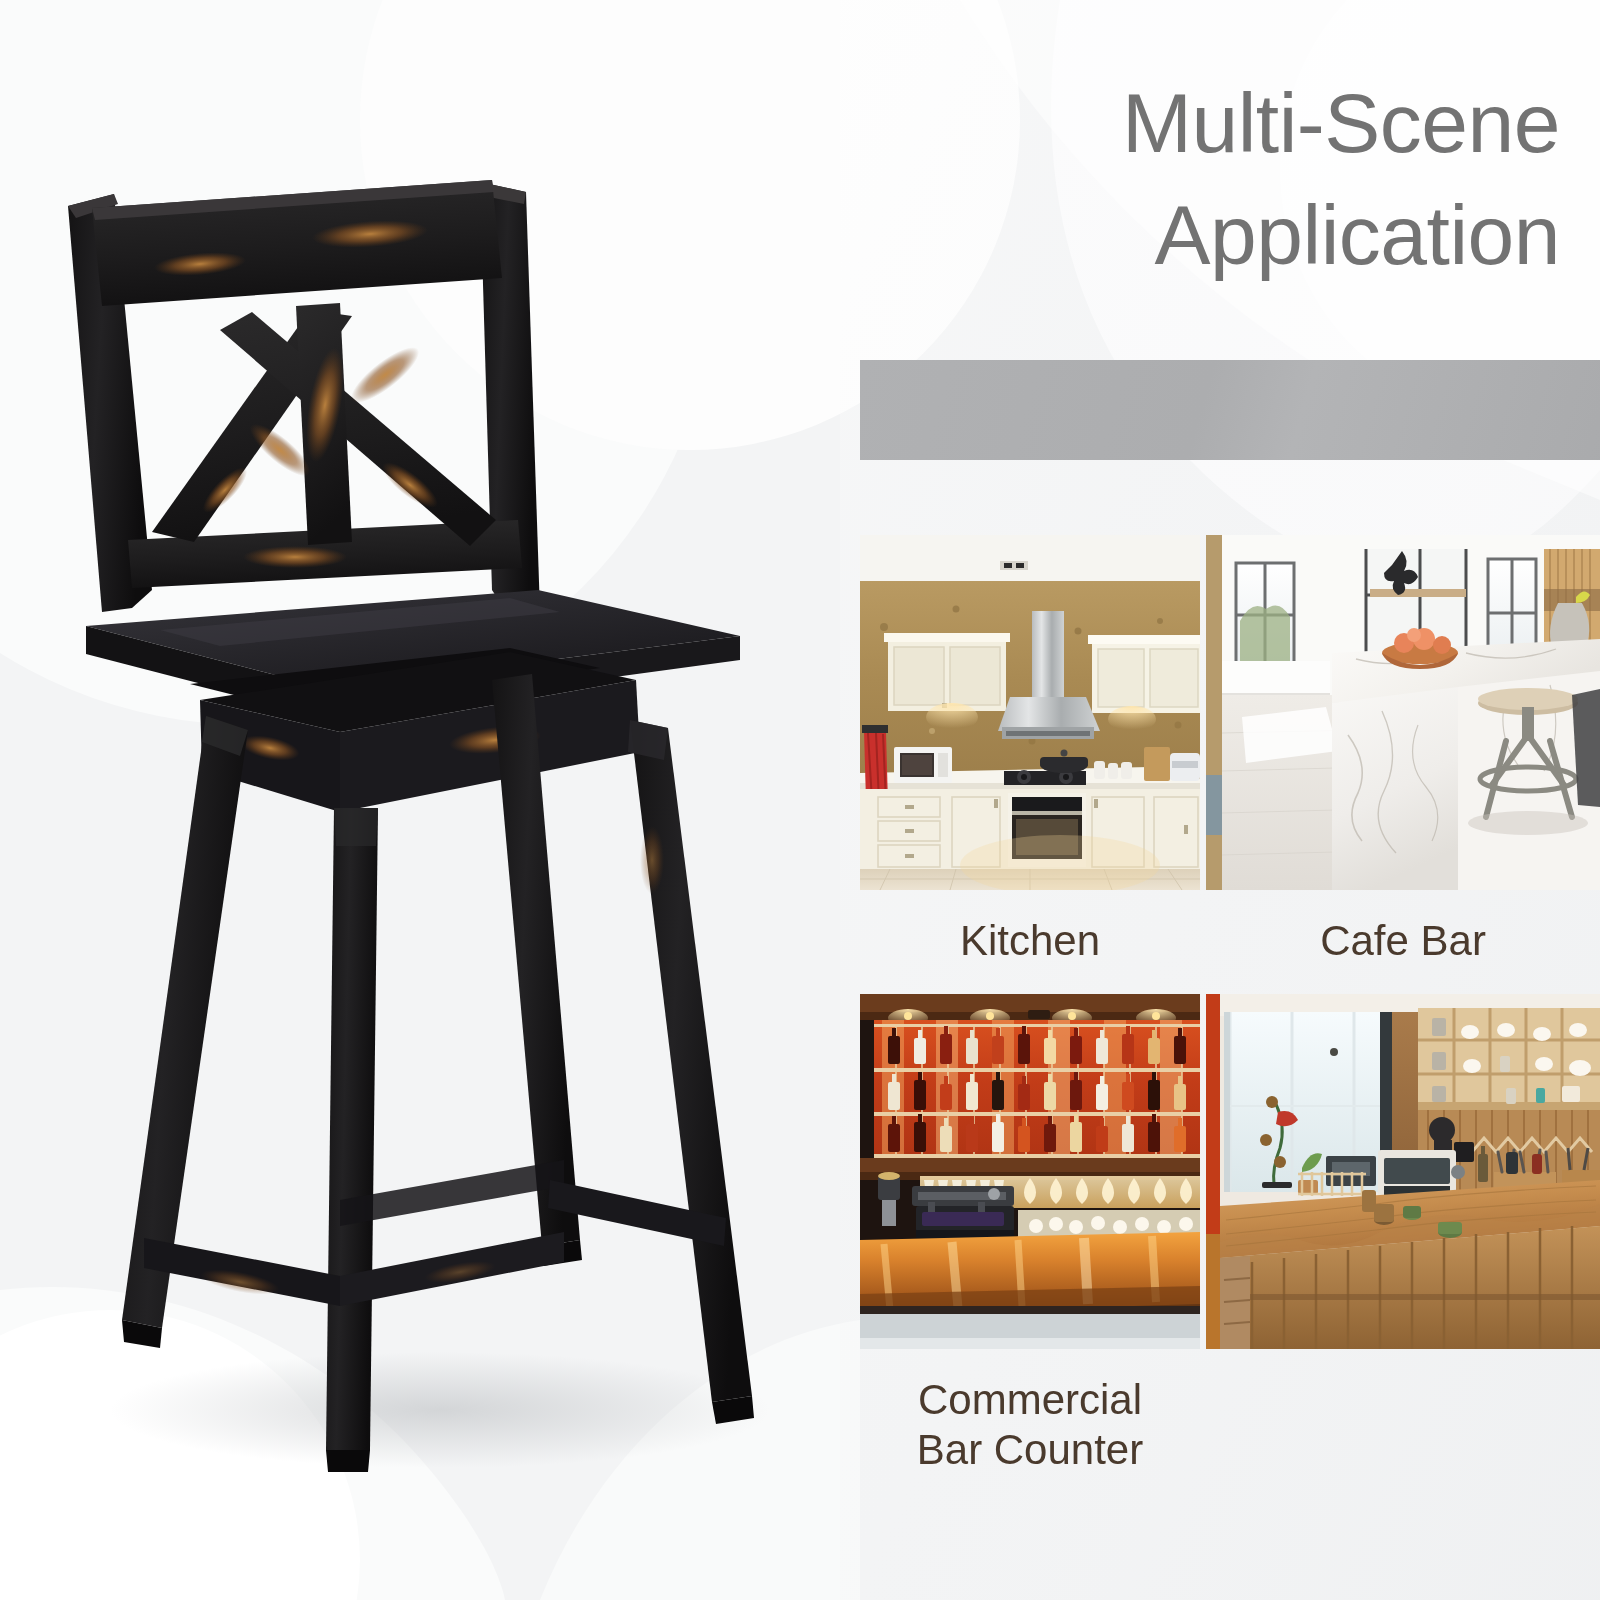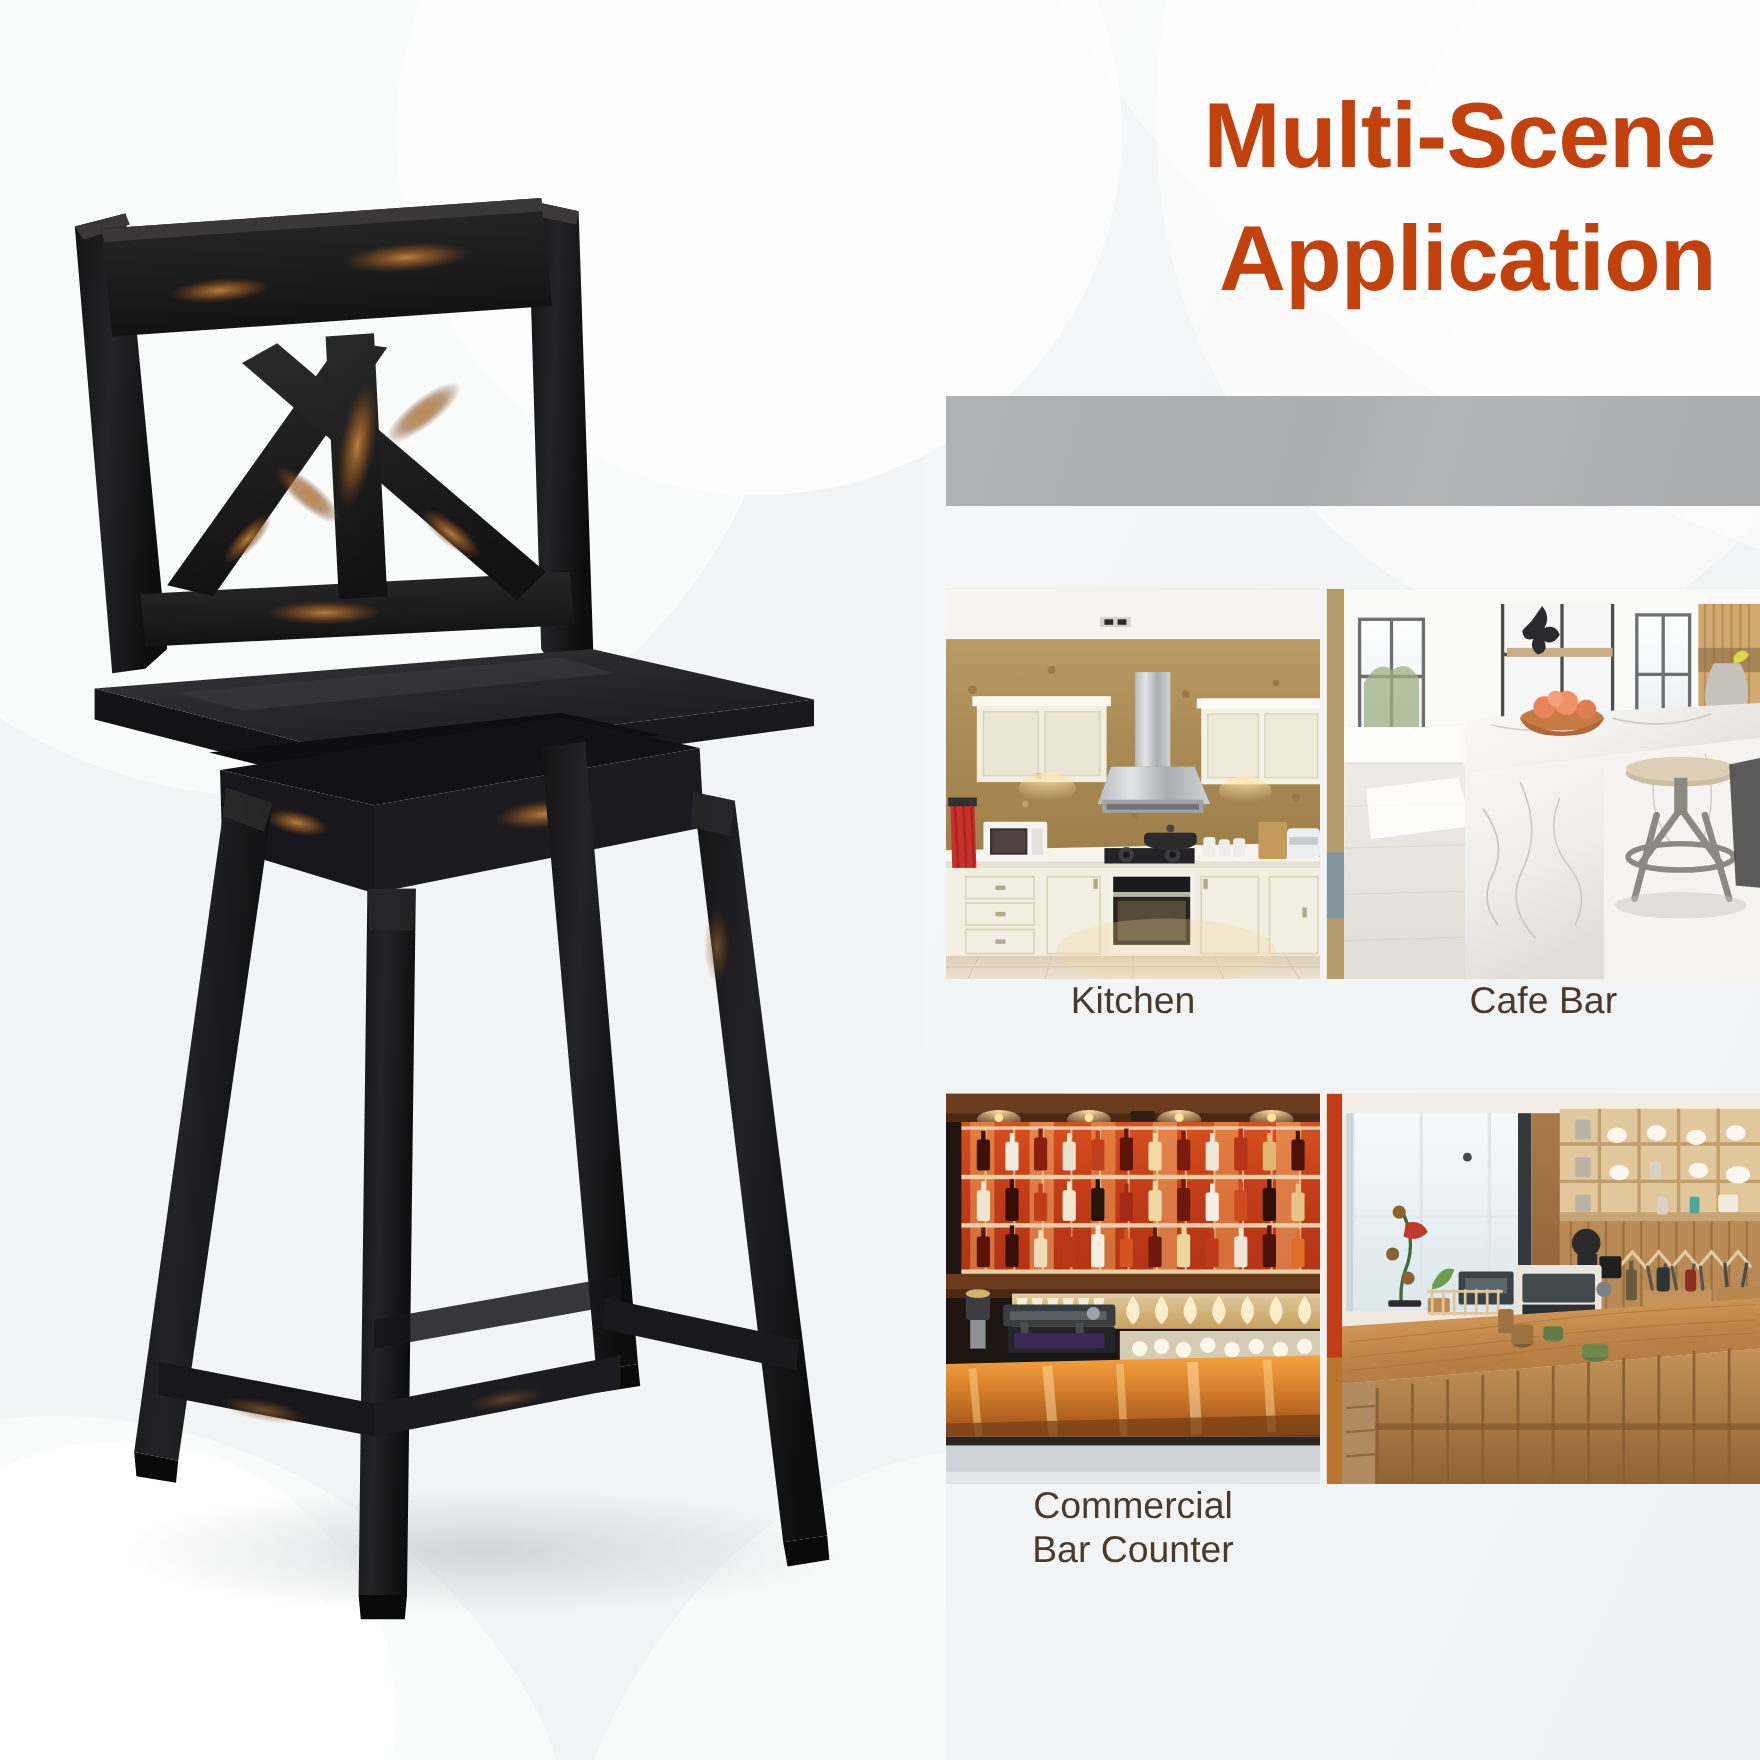--- a/index.html
+++ b/index.html
@@ -21,40 +21,40 @@
 
   
   .chair{ position:absolute; left:40px; top:160px; width:760px; height:1320px; }
   .chair svg{ width:100%; height:100%; display:block; }
 
   
   #right-panel{ position:absolute; left:840px; top:0; width:760px; height:1600px; z-index:3; }
 
   #title-block{ position:absolute; left:20px; top:68px; width:700px; text-align:right; }
   .title-line{
-    font-size:84px; line-height:1.33; font-weight:700; color:#c2410c;
+    font-size:84px; line-height:1.33; font-weight:400; color:#737373;
     letter-spacing:-0.5px; white-space:nowrap;
   }
 
   #divider-bar{
     position:absolute; left:20px; top:360px; width:760px; height:100px;
     background:linear-gradient(106deg,#b0b1b3 0%,#acadaf 45%,#b3b4b6 58%,#a9aaac 100%);
   }
 
   
   #scene-grid{ position:absolute; left:20px; top:535px; width:740px; }
   .scene-row{ display:flex; width:740px; }
   .scene-cell{ position:relative; }
   .scene-cell.col-a{ width:340px; margin-right:6px; }
   .scene-cell.col-b{ width:394px; }
   .scene-photo{ width:100%; height:355px; overflow:hidden; position:relative; background:#e8e8e6; }
   .scene-photo svg{ width:100%; height:100%; display:block; }
   .scene-caption{
-    font-size:34px; line-height:1.18; color:#4a3a2d; text-align:center;
-    min-height:96px;
+    font-size:42px; line-height:1.18; color:#4a3a2d; text-align:center;
+    padding-top:26px; min-height:96px;
   }
   .scene-caption span{ display:block; }
   .row-gap{ height:8px; }
 </style>
 </head>
 <body>
 
 <div id="bg">
   <svg viewBox="0 0 1600 1600" xmlns="http://www.w3.org/2000/svg" aria-hidden="true">
     <defs>

